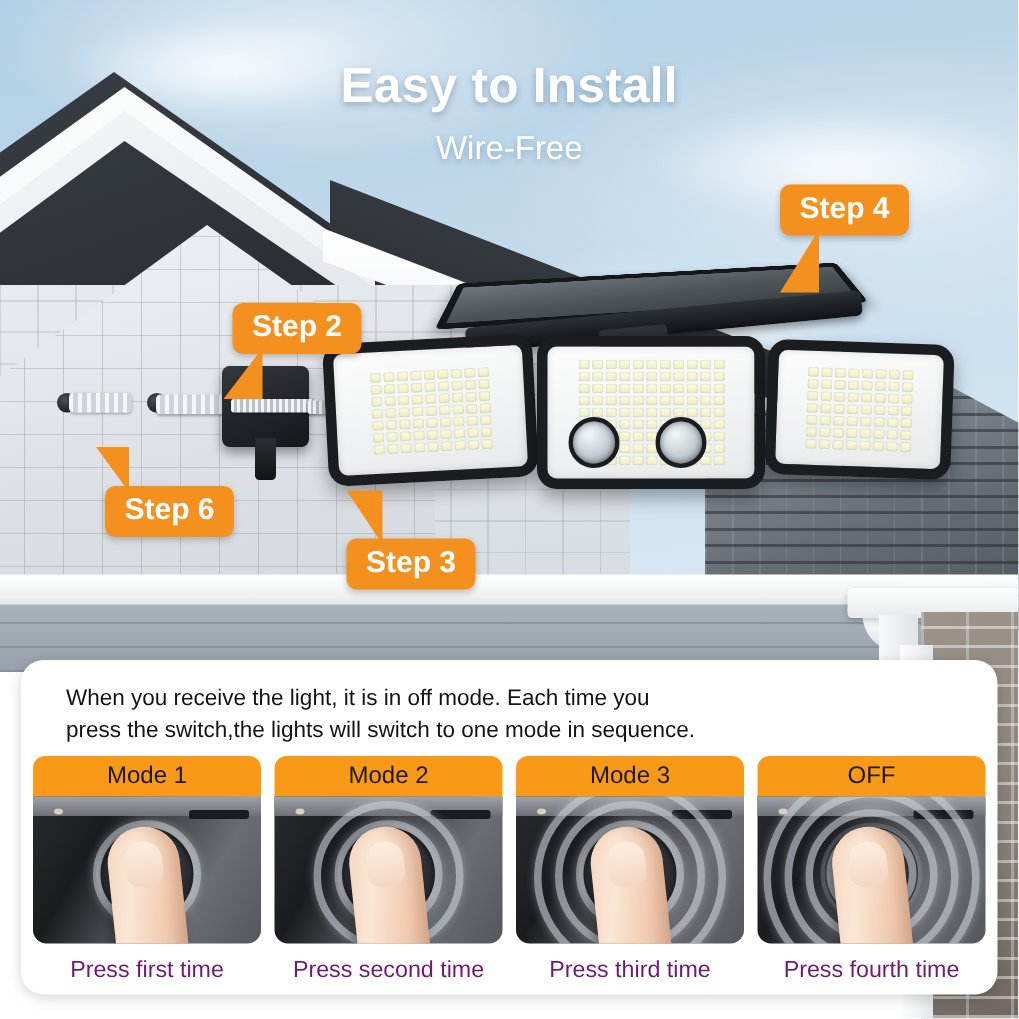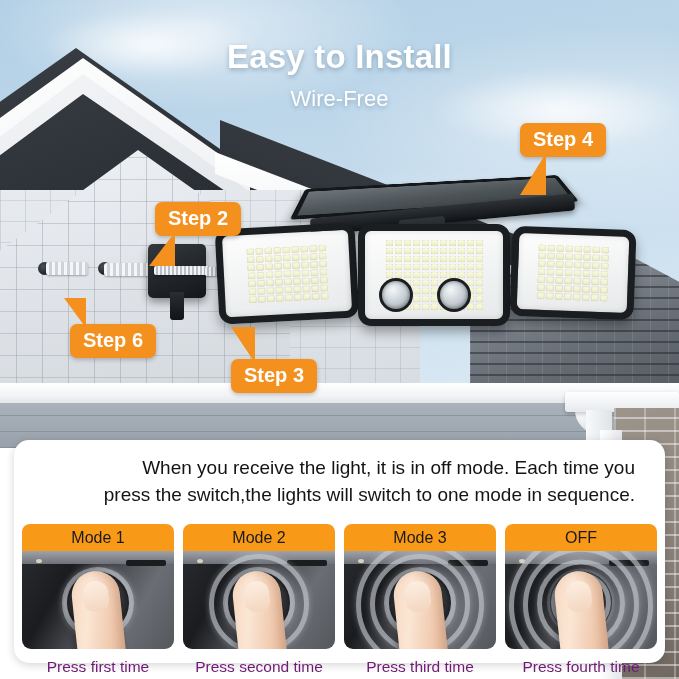--- a/index.html
+++ b/index.html
@@ -256,26 +256,26 @@
   .s-4 { left:487px; top:123px;margin-left:33px; }
   .s-4 .tail { left:-6px; bottom:-38px; border-right:26px solid #f4901e; border-left:6px solid transparent; border-top:42px solid transparent; }
 
   
   .panel-card {
     position:absolute; left:14px; top:440px; width:651px; height:223px;
     background:#ffffff; border-radius:15px;
     box-shadow:0 2px 9px rgba(0,0,0,.17);
   }
   .instructions {
-    padding:15px 30px 0; text-align:right;
-    font-size:19px; line-height:1.40; color:#141414;
+    padding:15px 30px 0; text-align:left;
+    font-size:15px; line-height:1.40; color:#141414;
   }
   .modes {
     position:absolute; left:0; top:64px; width:651px;
-    display:flex; justify-content:space-between; padding:0 8px;margin-top:20px;
+    display:flex; justify-content:space-between; padding:0 8px;
   }
   .mode { width:152px; }
   .mode-head {
     background:#f89a18; color:#1a1a1a;
     font-size:16px; text-align:center;
     padding:5px 0 4px; border-radius:8px 8px 0 0;
   }
   .mode-img {
     position:relative; height:98px; overflow:hidden;
     border-radius:0 0 9px 9px;

